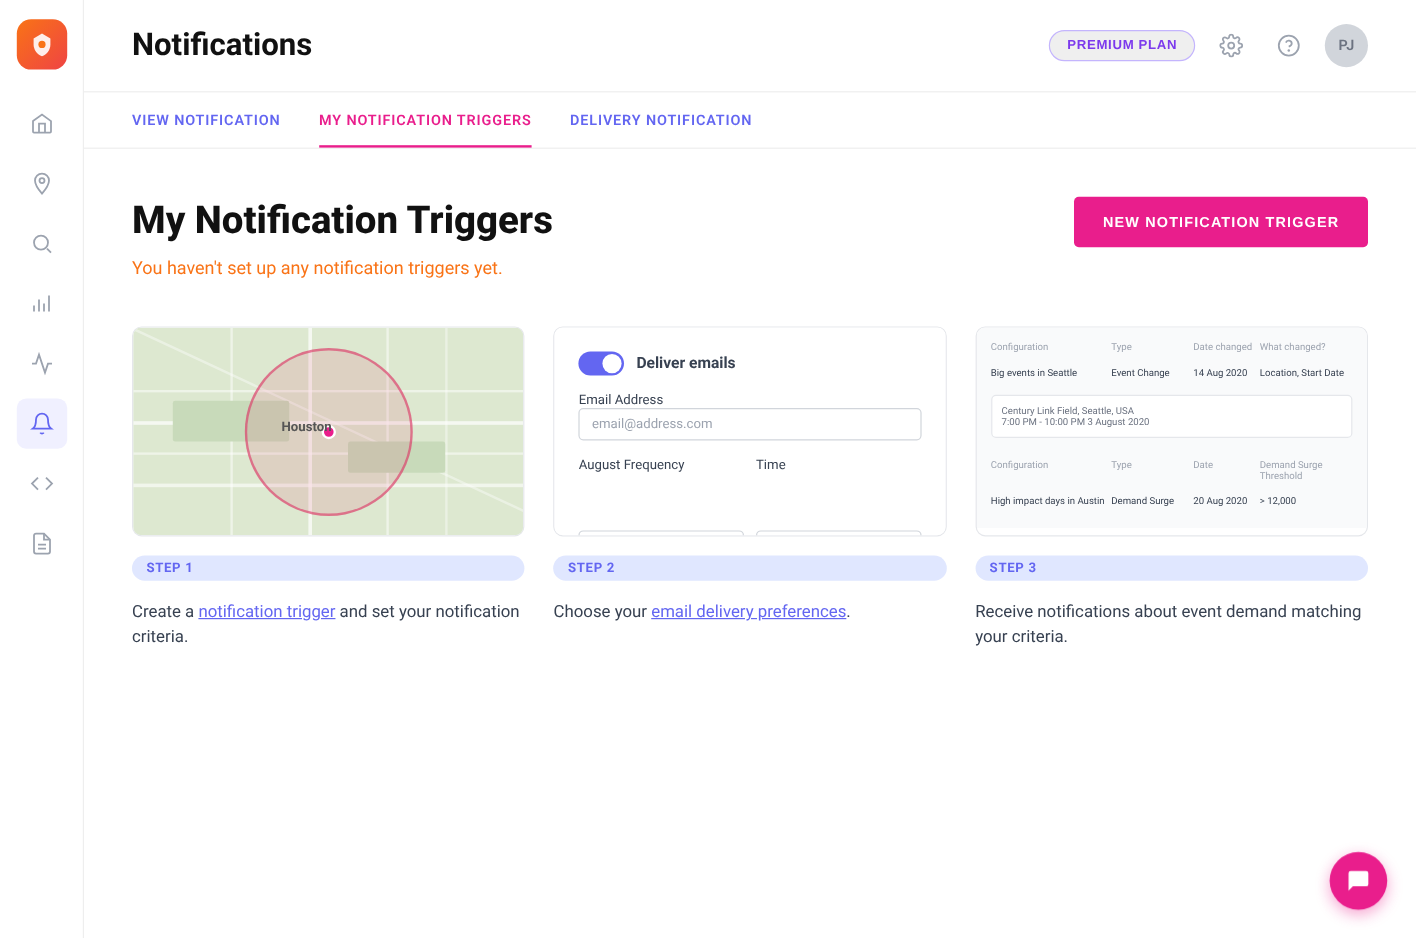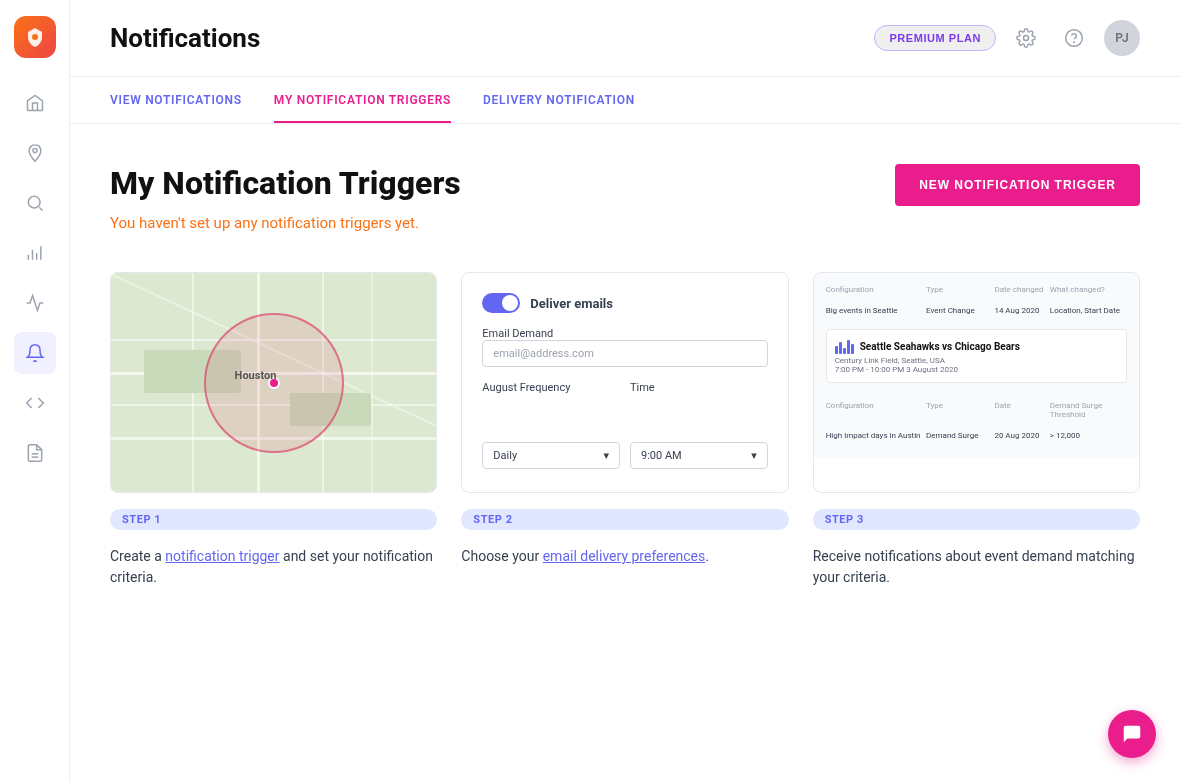--- a/index.html
+++ b/index.html
@@ -154,21 +154,21 @@
     }
     .step-card {
       display: flex;
       flex-direction: column;
       gap: 16px;
     }
     .step-preview {
       border: 1px solid #e5e7eb;
       border-radius: 8px;
       overflow: hidden;
-      height: 221px;
+      height: 175px;
       position: relative;
     }
 
     
     .map-preview {
       background: #e8f0e8;
       width: 100%; height: 100%;
       position: relative;
       overflow: hidden;
     }
@@ -394,21 +394,21 @@
           <circle cx="12" cy="12" r="10"></circle>
           <path d="M9.09 9a3 3 0 015.83 1c0 2-3 3-3 3"></path>
           <line x1="12" y1="17" x2="12.01" y2="17" stroke-width="2.5" stroke-linecap="round"></line>
         </svg>
       </div>
       <div class="avatar">PJ</div>
     </div>
   </div>
 
   <div class="tabs">
-    <a class="tab">VIEW NOTIFICATIONS</a>
+    <a class="tab">VIEW NOTIFICATION</a>
     <a class="tab active">MY NOTIFICATION TRIGGERS</a>
     <a class="tab">DELIVERY NOTIFICATION</a>
   </div>
 
   <div class="content">
     <div class="content-header">
       <h2 class="content-title">My Notification Triggers</h2>
       <button class="new-trigger-btn">NEW NOTIFICATION TRIGGER</button>
     </div>
     <p class="subtitle">You haven't set up any notification triggers yet.</p>
@@ -451,21 +451,21 @@
       </div>
 
       <div class="step-card">
         <div class="step-preview">
           <div class="email-preview">
             <div class="toggle-row">
               <div class="toggle"></div>
               <span>Deliver emails</span>
             </div>
             <div>
-              <div class="email-field-label">Email Demand</div>
+              <div class="email-field-label">Email Address</div>
               <div class="email-field-input">email@address.com</div>
             </div>
             <div class="email-selects">
               <div class="email-select-group">
                 <div class="email-field-label">August Frequency</div>
                 <div class="email-select">
                   <span>Daily</span>
                   <span>▾</span>
                 </div>
               </div>
@@ -495,30 +495,20 @@
               <span>Date changed</span>
               <span>What changed?</span>
             </div>
             <div style="display:grid;grid-template-columns:1.5fr 1fr 0.8fr 1.2fr;gap:4px;font-size:8px;color:#374151;margin-bottom:6px;">
               <span>Big events in Seattle</span>
               <span>Event Change</span>
               <span>14 Aug 2020</span>
               <span>Location, Start Date</span>
             </div>
             <div class="data-event-card">
-              <div class="data-event-title">
-                <div class="chart-mini">
-                  <div class="chart-bar" style="height:8px;background:#6366f1;"></div>
-                  <div class="chart-bar" style="height:12px;background:#6366f1;"></div>
-                  <div class="chart-bar" style="height:6px;background:#6366f1;"></div>
-                  <div class="chart-bar" style="height:14px;background:#6366f1;"></div>
-                  <div class="chart-bar" style="height:10px;background:#6366f1;"></div>
-                </div>
-                <span>Seattle Seahawks vs Chicago Bears</span>
-              </div>
               <div class="data-event-sub">Century Link Field, Seattle, USA</div>
               <div class="data-event-sub">7:00 PM - 10:00 PM 3 August 2020</div>
             </div>
 
             <div style="display:grid;grid-template-columns:1.5fr 1fr 0.8fr 1.2fr;gap:4px;color:#9ca3af;font-size:8px;padding-bottom:4px;margin-top:4px;">
               <span>Configuration</span>
               <span>Type</span>
               <span>Date</span>
               <span>Demand Surge Threshold</span>
             </div>

